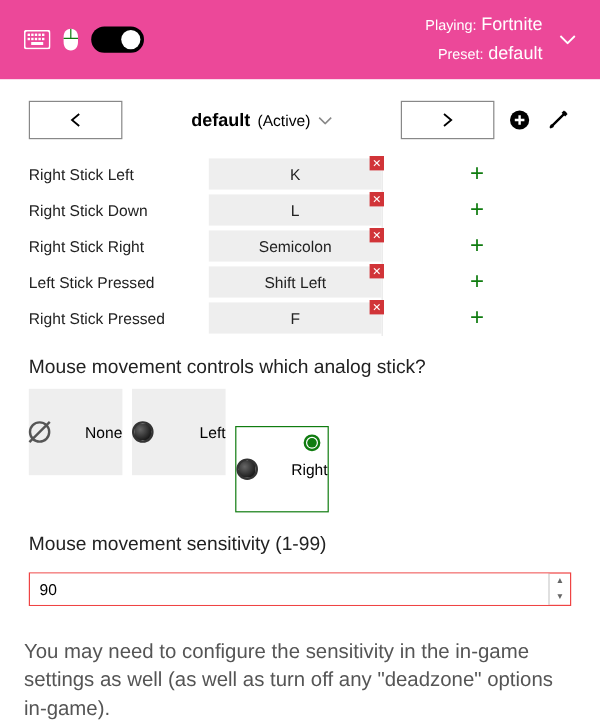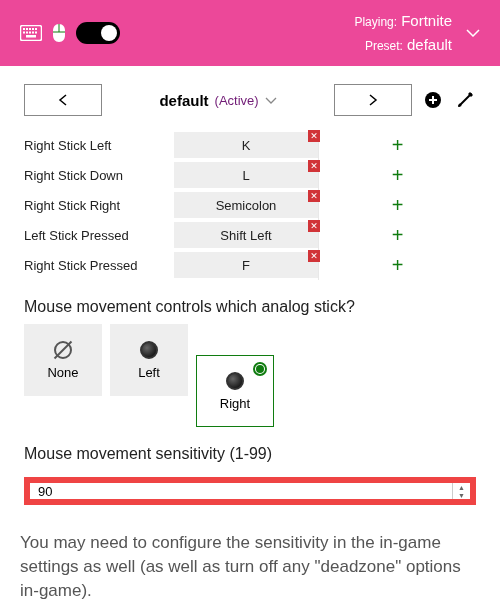--- a/index.html
+++ b/index.html
@@ -8,40 +8,40 @@
 .header-left { display: flex; align-items: center; gap: 10px; }
 .toggle { width: 44px; height: 22px; background: #000; border-radius: 11px; position: relative; cursor: pointer; }
 .toggle-knob { width: 16px; height: 16px; background: #fff; border-radius: 50%; position: absolute; right: 3px; top: 3px; }
 .header-right { margin-left: auto; display: flex; align-items: center; gap: 14px; }
 .header-info { text-align: right; font-size: 12px; line-height: 1.6; }
 .header-info .val { font-size: 15px; margin-left: 4px; }
 .preset-bar { display: flex; align-items: center; gap: 10px; padding: 18px 24px 14px 24px; }
 .nav-btn { width: 78px; height: 32px; border: 1px solid #888; background: #fff; display: flex; align-items: center; justify-content: center; cursor: pointer; }
 .preset-center { flex: 1; display: flex; align-items: center; justify-content: center; gap: 6px; cursor: pointer; }
 .preset-name { font-weight: 600; font-size: 15px; }
-.preset-status { color: #701a75; font-size: 13px; }
+.preset-status { color: #000000; font-size: 13px; }
 .icon-btn { width: 22px; height: 22px; display: flex; align-items: center; justify-content: center; cursor: pointer; }
 .bindings { padding: 0 24px; }
 .bind-row { display: flex; align-items: center; height: 30px; gap: 0; position: relative; }
 .bind-label { width: 150px; font-size: 13px; color: #222; }
 .bind-key { width: 144px; height: 26px; background: #eee; display: flex; align-items: center; justify-content: center; font-size: 13px; color: #222; position: relative; cursor: pointer; }
 .bind-x { position: absolute; right: -2px; top: -2px; width: 12px; height: 12px; background: #d13438; color: #fff; font-size: 9px; line-height: 12px; text-align: center; cursor: pointer; }
 .bind-plus { flex: 1; display: flex; align-items: center; justify-content: center; color: #107c10; font-size: 20px; font-weight: 300; cursor: pointer; border-left: 1px solid #e8e8e8; height: 100%; }
 .section-label { font-size: 16px; color: #222; padding: 18px 24px 8px 24px; }
 .analog-row { display: flex; gap: 8px; padding: 0 24px; }
-.analog-opt { width: 78px; height: 72px; background: #eee; display: flex; flex-direction: column; align-items: center; justify-content: center; gap: 6px; position: relative; cursor: pointer; font-size: 13px; }
+.analog-opt { width: 78px; height: 72px; background: #eee; display: flex; align-items: center; justify-content: space-between; gap: 6px; position: relative; cursor: pointer; font-size: 13px; }
 .analog-opt.selected { background: #fff; border: 1px solid #107c10; margin-top: 31px; }
 .radio-dot { position: absolute; top: 6px; right: 6px; width: 14px; height: 14px; border: 2px solid #107c10; border-radius: 50%; display: flex; align-items: center; justify-content: center; }
 .radio-dot::after { content: ''; width: 8px; height: 8px; background: #107c10; border-radius: 50%; }
 .stick-circle { width: 18px; height: 18px; border: 2px solid #333; border-radius: 50%; background: radial-gradient(circle at 35% 35%, #666, #000); }
 .none-icon { width: 18px; height: 18px; position: relative; }
 .none-icon::before { content: ''; position: absolute; inset: 0; border: 2px solid #555; border-radius: 50%; }
 .none-icon::after { content: ''; position: absolute; width: 24px; height: 2px; background: #555; top: 8px; left: -3px; transform: rotate(-45deg); }
 .sens-row { padding: 6px 24px 0 24px; }
-.sens-input { display: flex; border: 6px solid #ef4444; height: 28px; }
+.sens-input { display: flex; border: 1px solid #ef4444; height: 28px; }
 .sens-input input { flex: 1; border: none; padding: 0 8px; font-size: 13px; outline: none; }
 .spinners { width: 18px; display: flex; flex-direction: column; border-left: 1px solid #ccc; }
 .spinners div { flex: 1; display: flex; align-items: center; justify-content: center; font-size: 7px; color: #666; cursor: pointer; }
 .hint { font-size: 17px; color: #555; padding: 6px 24px 0 20px; line-height: 1.4; margin-top: 20px; }
 .footer { display: flex; padding: 20px 24px; gap: 10px; }
 .btn { height: 32px; padding: 0 22px; border: 1px solid #888; background: #fff; font-size: 13px; cursor: pointer; display: flex; align-items: center; gap: 6px; margin-top: 36px; }
 .btn.primary { margin-left: auto; background: #eee; border-color: #ddd; color: #aaa; cursor: default; }
 svg { display: block; }
 </style>
 </head>

